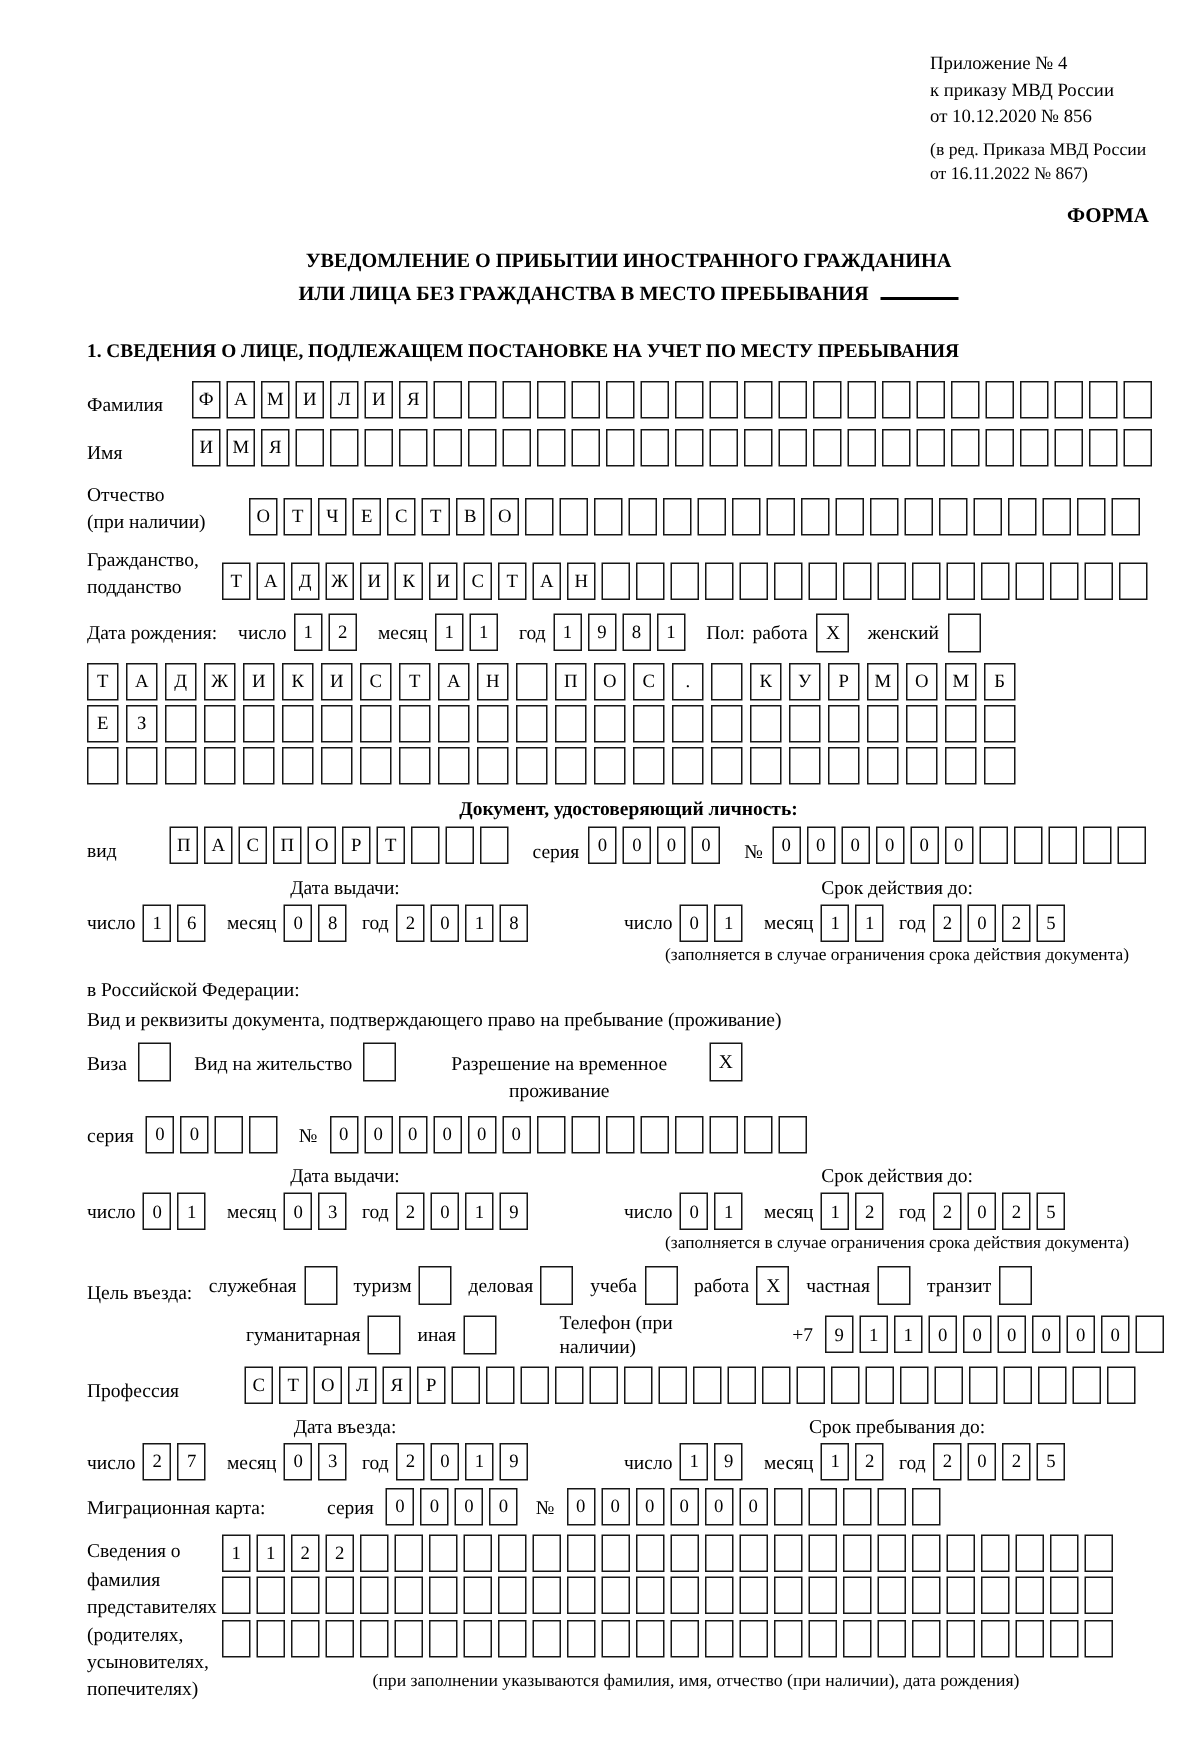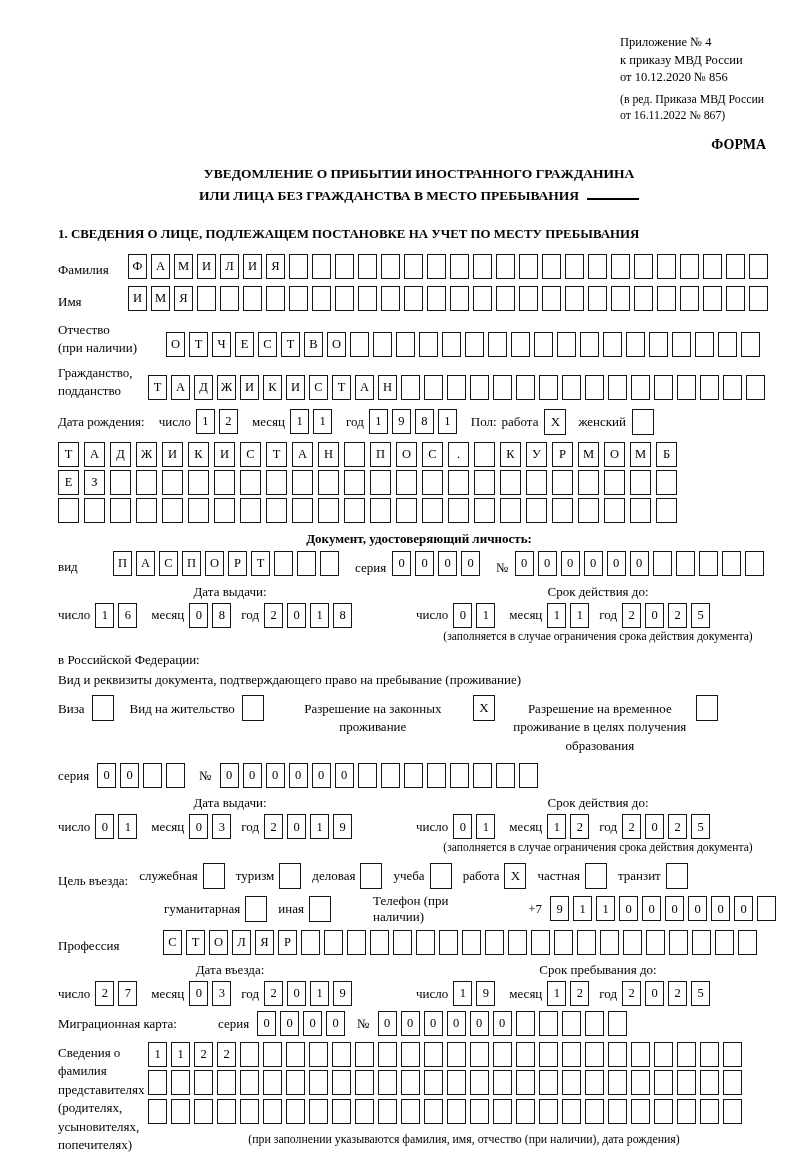--- a/index.html
+++ b/index.html
@@ -451,26 +451,22 @@
   <div class="opts">
     <div class="opt">
       <span class="olabel">Виза</span>
       <span class="chk"></span>
     </div>
     <div class="opt">
       <span class="olabel">Вид на жительство</span>
       <span class="chk"></span>
     </div>
     <div class="opt">
-      <div class="olabel wrap w1">Разрешение на законных проживание</div>
+      <div class="olabel wrap w1">Разрешение на временное проживание</div>
       <span class="chk">X</span>
-    </div>
-    <div class="opt">
-      <div class="olabel wrap w2">Разрешение на временное проживание в целях получения образования</div>
-      <span class="chk"></span>
     </div>
   </div>
 
   <div class="inline ser-row">
     <span style="margin-right:8px;">серия</span>
     <span class="boxes">
         <span class="cbox">0</span>
         <span class="cbox">0</span>
         <span class="cbox"></span>
         <span class="cbox"></span>

